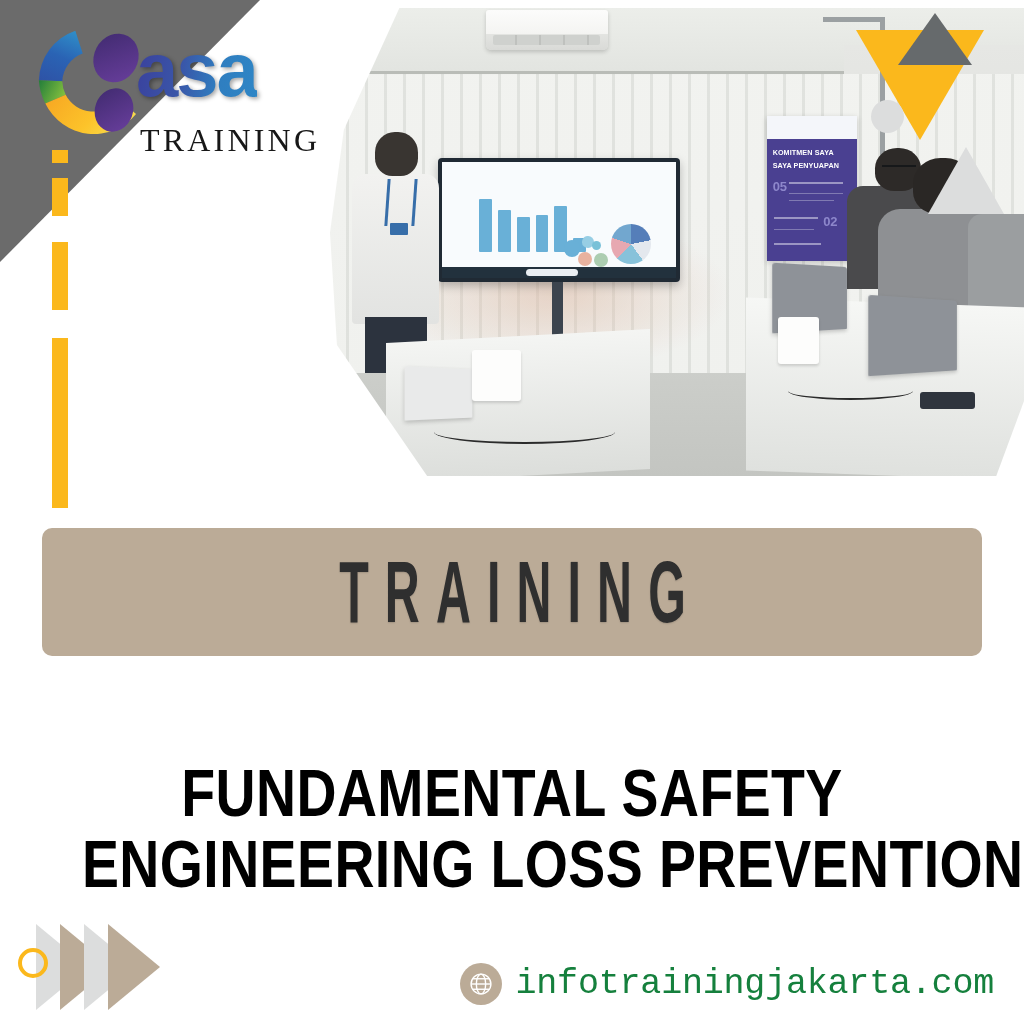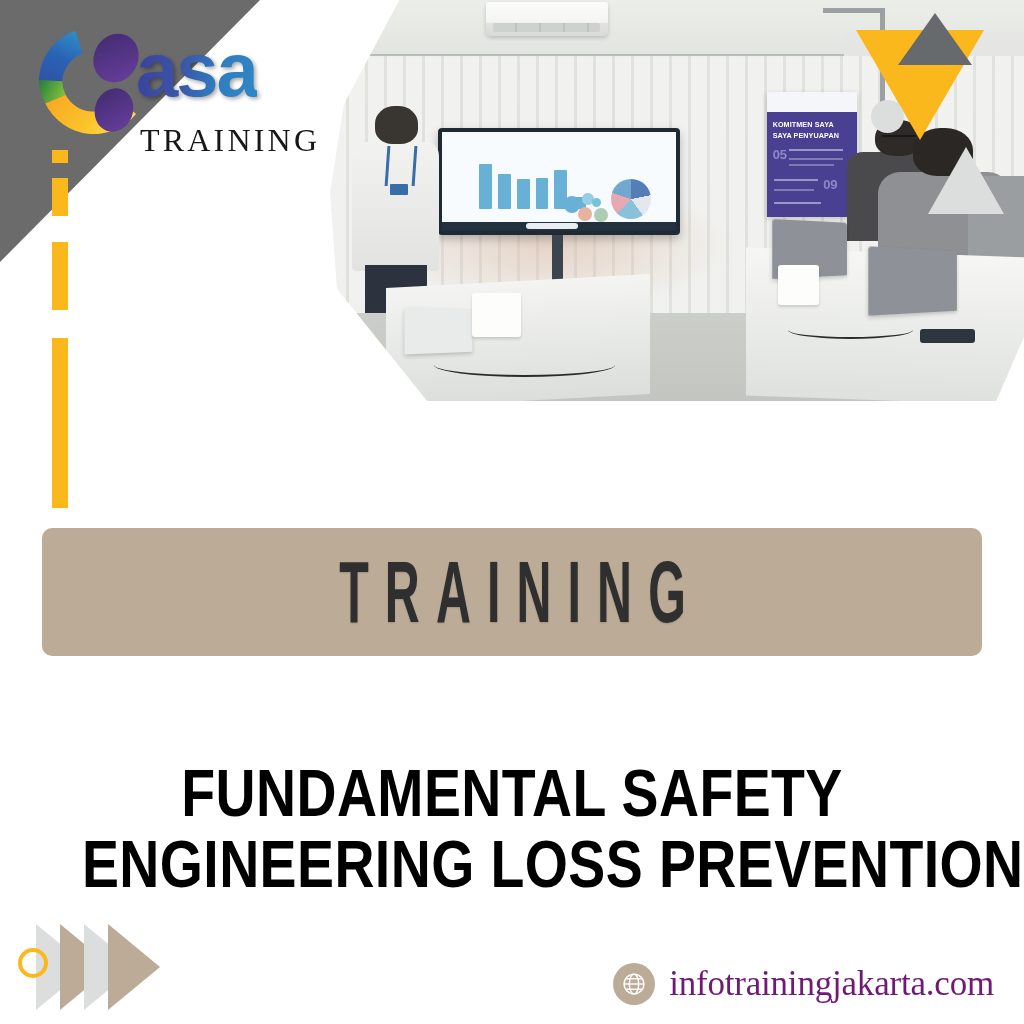--- a/index.html
+++ b/index.html
@@ -27,23 +27,23 @@
     width: 260px;
     height: 262px;
     background: #6b6b6b;
     clip-path: polygon(0 0, 260px 0, 0 262px);
     z-index: 2;
   }
 
   
   .photo-wrap {
     position: absolute;
-    left: 330px; top: 0;
+    left: 330px; top: 8px;
     width: 694px;
-    height: 401px;
+    height: 468px;
     overflow: hidden;
     z-index: 1;
     -webkit-mask-image:
       radial-gradient(ellipse 400px 310px at 430px 255px, #000 99%, transparent 100%),
       linear-gradient(#000, #000);
     -webkit-mask-composite: source-over;
     mask-image:
       radial-gradient(ellipse 400px 310px at 430px 255px, #000 99.5%, transparent 100%),
       linear-gradient(#000,#000);
     mask-composite: add;
@@ -355,23 +355,23 @@
     display:flex; align-items:center; gap:14px;
     z-index:6;
   }
   .globe-badge{
     width:42px; height:42px; border-radius:50%;
     background:#bbab97;
     display:flex; align-items:center; justify-content:center;
     flex:0 0 auto;
   }
   .site-url{
-    font-family:Liberation Serif, serif;
+    font-family:Liberation Mono, monospace;
     font-size:35px;
-    color:#701a75;
+    color:#15803d;
     letter-spacing:-0.2px;
     white-space:nowrap;
   }
 
   
   .logo{
     position:absolute; left:28px; top:18px;
     width:310px; height:140px; z-index:7;
   }
   .logo-mark{ position:absolute; left:0; top:0; width:128px; height:128px; }
@@ -439,21 +439,21 @@
         <div class="ph-badge"></div>
         <div class="ph-person-l-legs"></div>
 
         <div class="ph-rollup">
           <div class="rollup-title">KOMITMEN SAYA</div>
           <div class="rollup-title" style="top:32%;">SAYA PENYUAPAN</div>
           <div class="rollup-num" style="left:6%;top:44%;">05</div>
           <div class="rollup-line" style="top:46%;width:60%;"></div>
           <div class="rollup-body" style="top:53%;"></div>
           <div class="rollup-body" style="top:58%;width:50%;"></div>
-          <div class="rollup-num" style="left:62%;top:68%;">09</div>
+          <div class="rollup-num" style="left:62%;top:68%;">02</div>
           <div class="rollup-line" style="left:8%;top:70%;width:48%;"></div>
           <div class="rollup-body" style="left:8%;top:78%;width:44%;"></div>
           <div class="rollup-line" style="left:8%;top:88%;width:52%;"></div>
         </div>
 
         <div class="ph-p2-body"></div>
         <div class="ph-p2-head"></div>
         <div class="ph-p2-glasses"></div>
         <div class="ph-p3-body"></div>
         <div class="ph-p3-head"></div>

